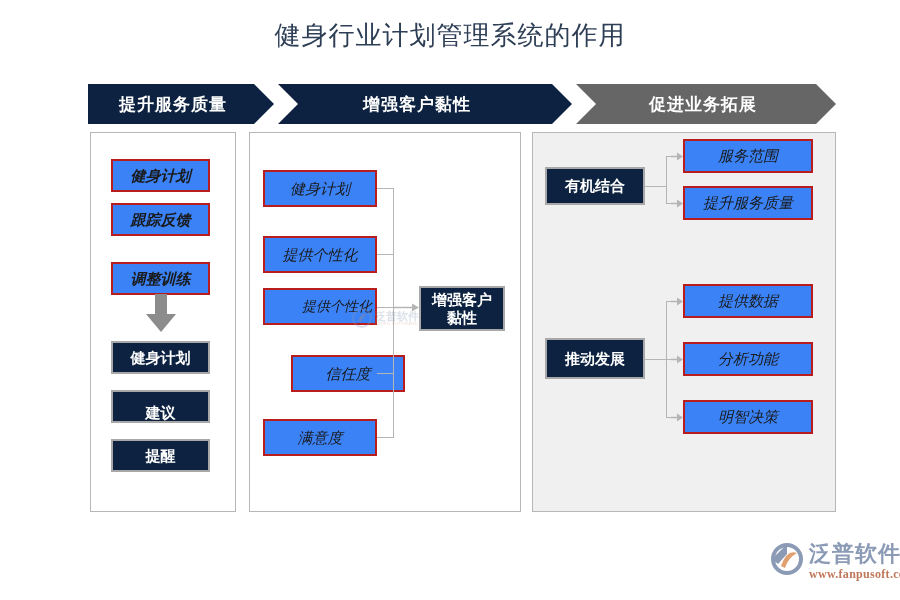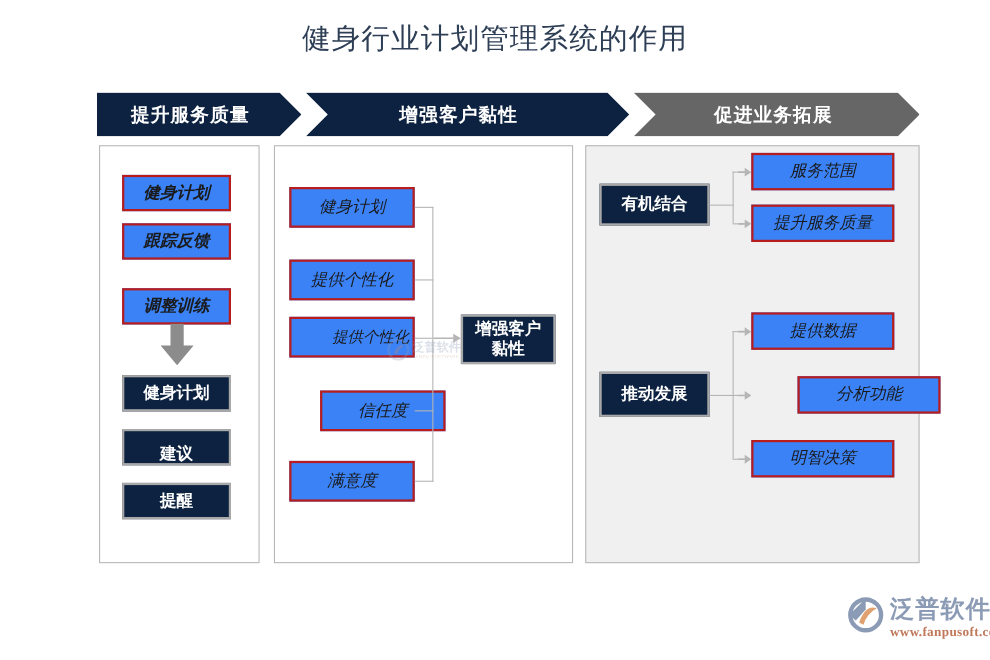--- a/index.html
+++ b/index.html
@@ -174,21 +174,21 @@
 
   
   #n-r-a { left: 545px; top: 167px; width: 100px; height: 38px; }
   #n-r-b { left: 545px; top: 338px; width: 100px; height: 41px; }
 
   
   .rcol { left: 683px; width: 130px; height: 34px; font-weight: normal; }
   #n-r1 { top: 139px; }
   #n-r2 { top: 186px; }
   #n-r3 { top: 284px; }
-  #n-r4 { top: 342px; margin-left: 42px; }
+  #n-r4 { top: 342px; }
   #n-r5 { top: 400px; }
 
   
   #rA-out  { position: absolute; left: 645px; top: 186px;  width: 22px; height: 1px; background: #b5b5b5; }
   #rA-spine{ position: absolute; left: 666px; top: 156px;  width: 1px;  height: 47px; background: #b5b5b5; }
   #rA-t1   { position: absolute; left: 666px; top: 156px;  width: 12px; height: 1px; background: #b5b5b5; }
   #rA-t2   { position: absolute; left: 666px; top: 203px;  width: 12px; height: 1px; background: #b5b5b5; }
   .arrow-r { position: absolute; width: 12px; height: 9px; }
   #rA-a1 { left: 671px; top: 152px; }
   #rA-a2 { left: 671px; top: 199px; }

